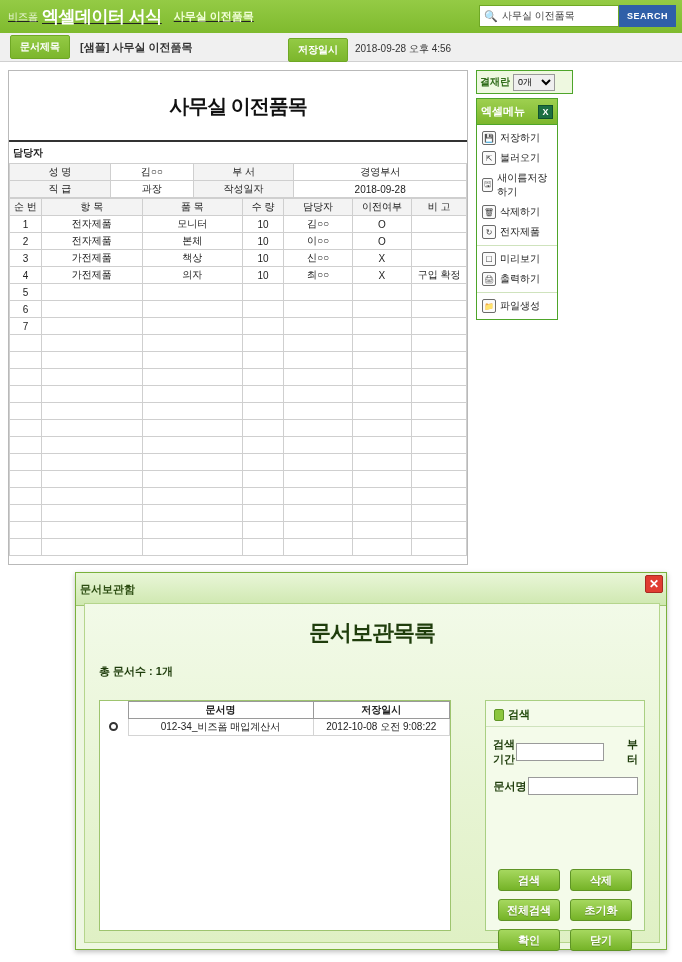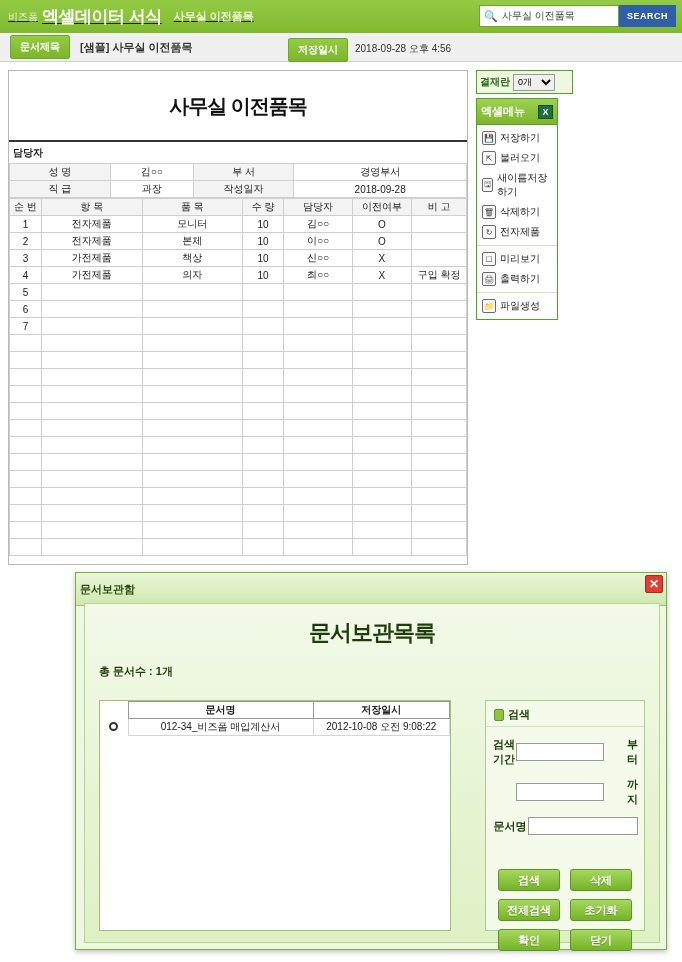--- a/index.html
+++ b/index.html
@@ -527,25 +527,20 @@
           <span class="sp-ico"></span>
           <span class="sp-head-txt">검색</span>
         </div>
 
         <div class="sp-row">
           <span class="sp-lbl">검색기간</span>
           <input class="sp-inp" value="" style="">
           <span class="sp-suffix">부터</span>
         </div>
 
-        <div class="sp-row">
-          <span class="sp-lbl"></span>
-          <input class="sp-inp" value="" style="">
-          <span class="sp-suffix">까지</span>
-        </div>
 
         <div class="sp-row">
           <span class="sp-lbl">문서명</span>
           <input class="sp-inp" style="width: 110px;" value="">
         </div>
 
         <div class="btn-grid">
           <div class="gbtn">검색</div>
           <div class="gbtn">삭제</div>
           <div class="gbtn">전체검색</div>

